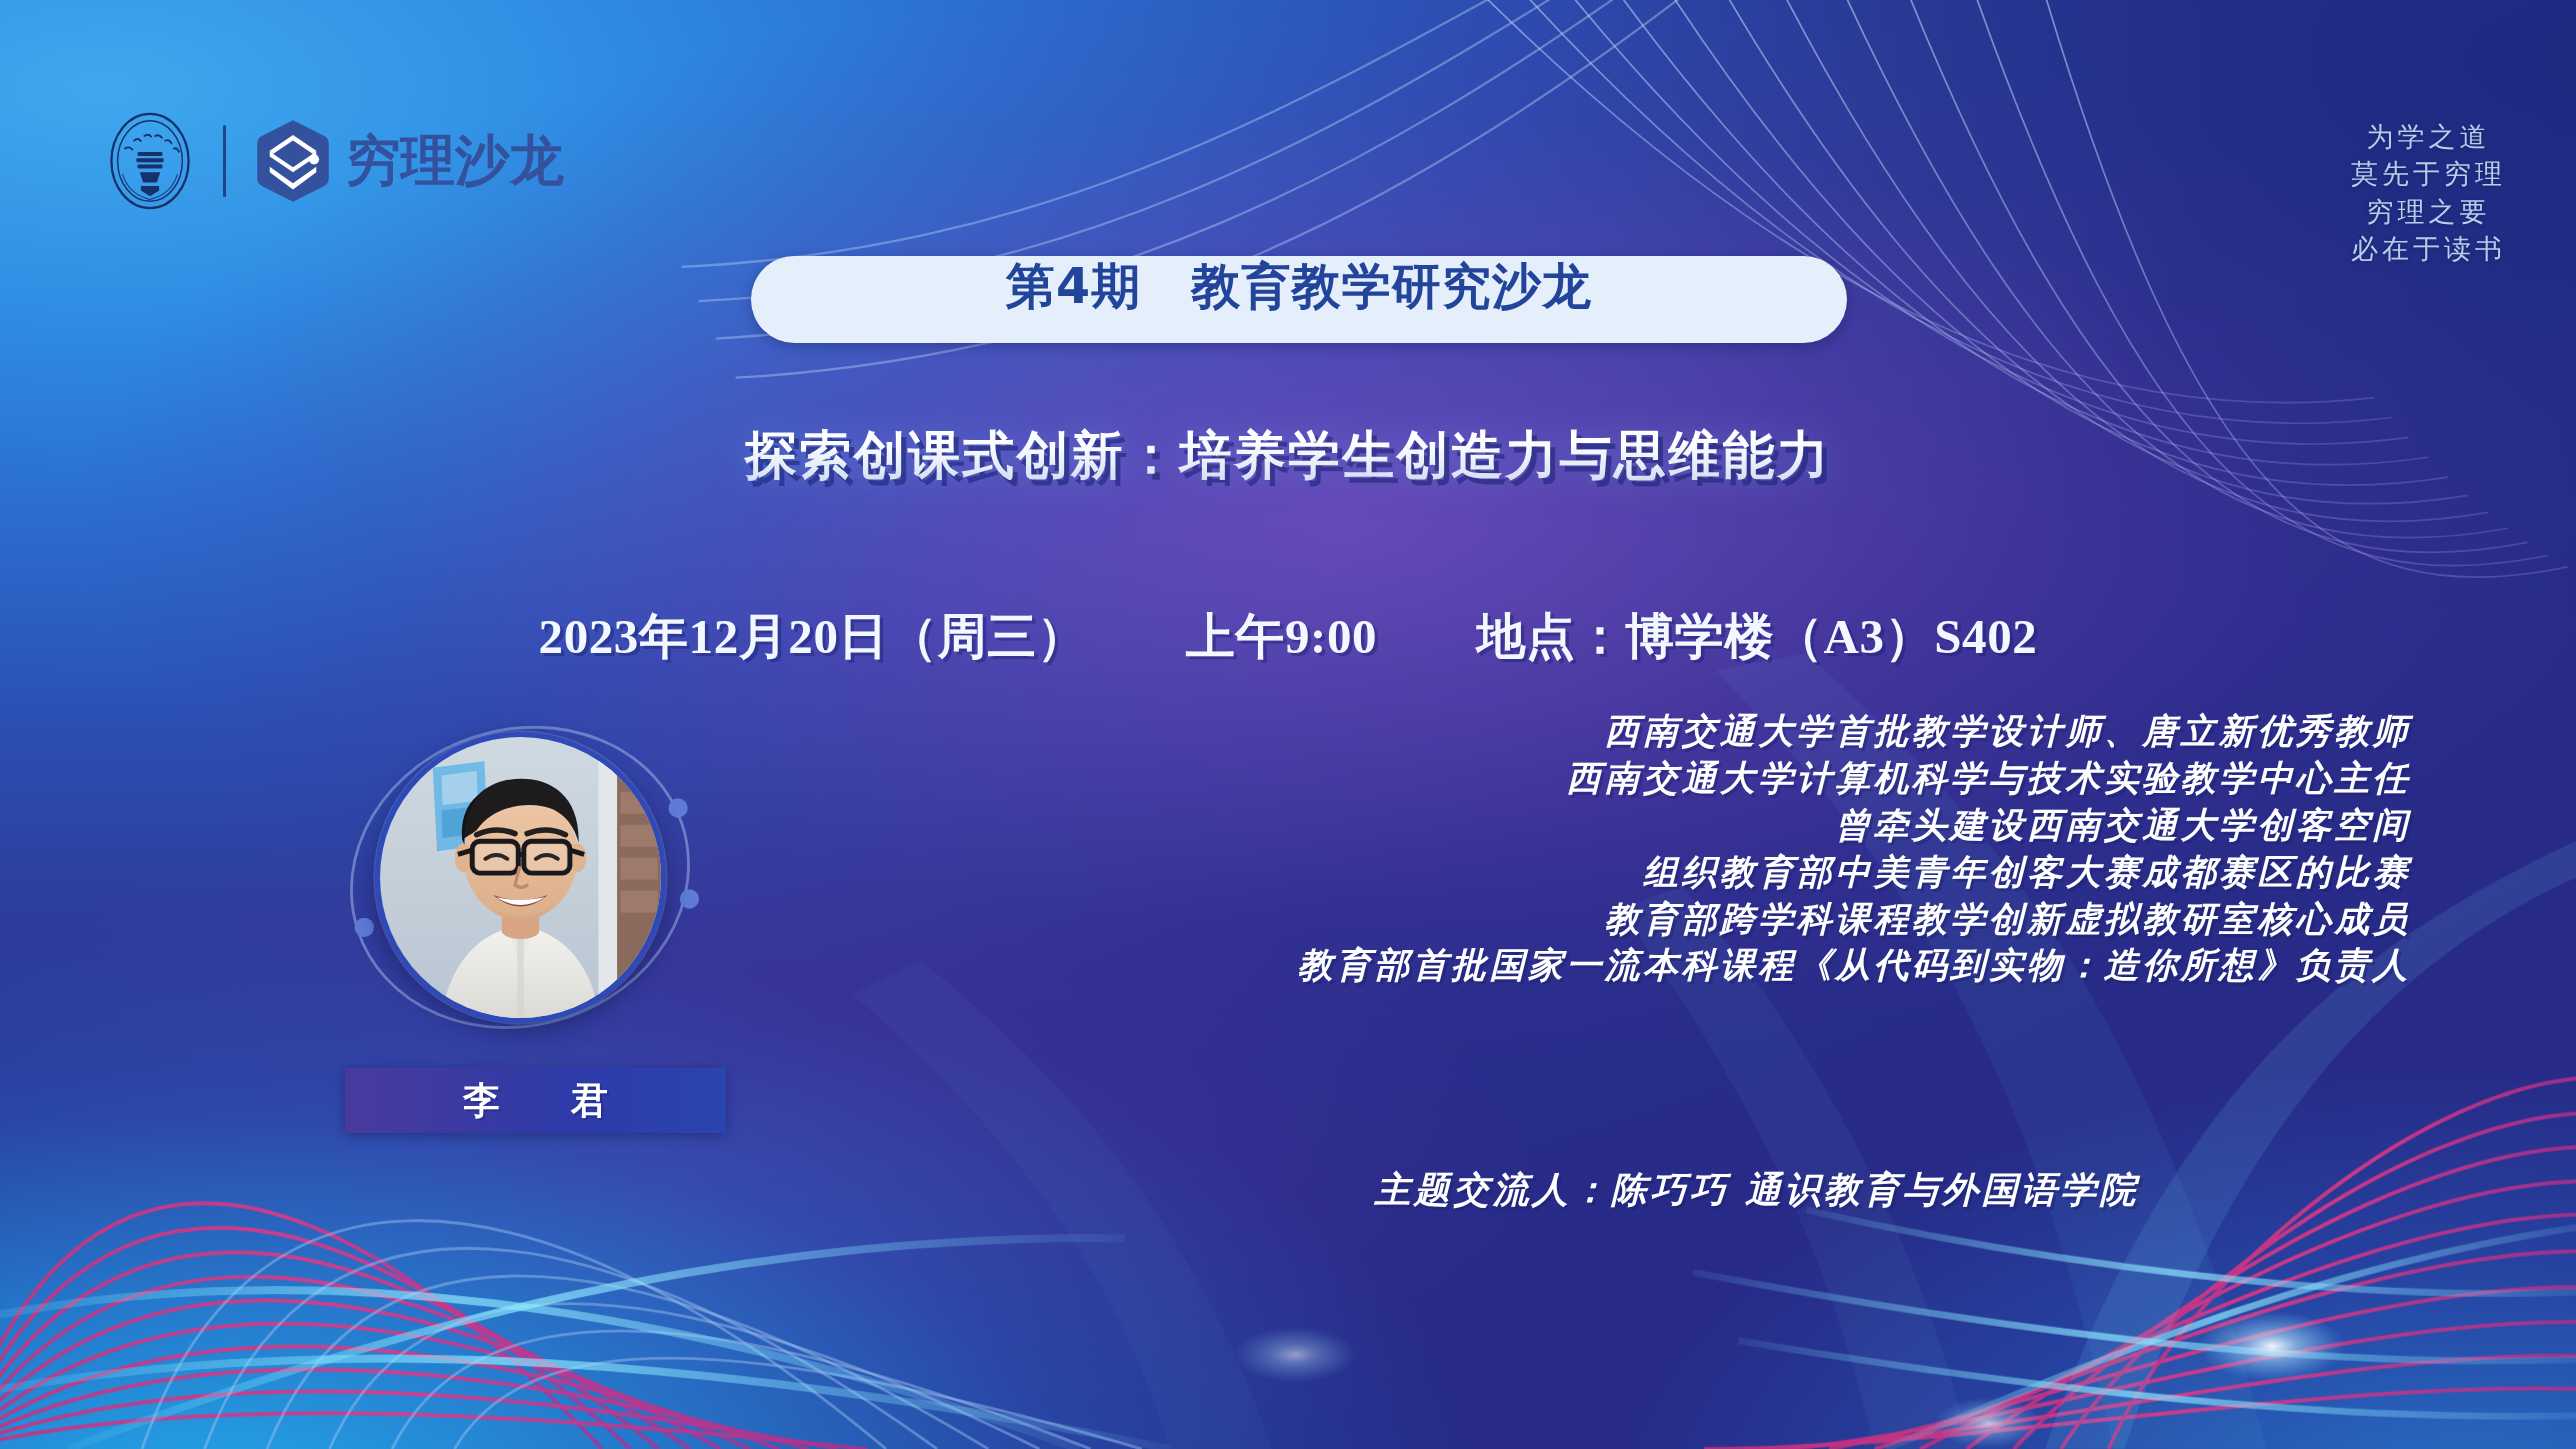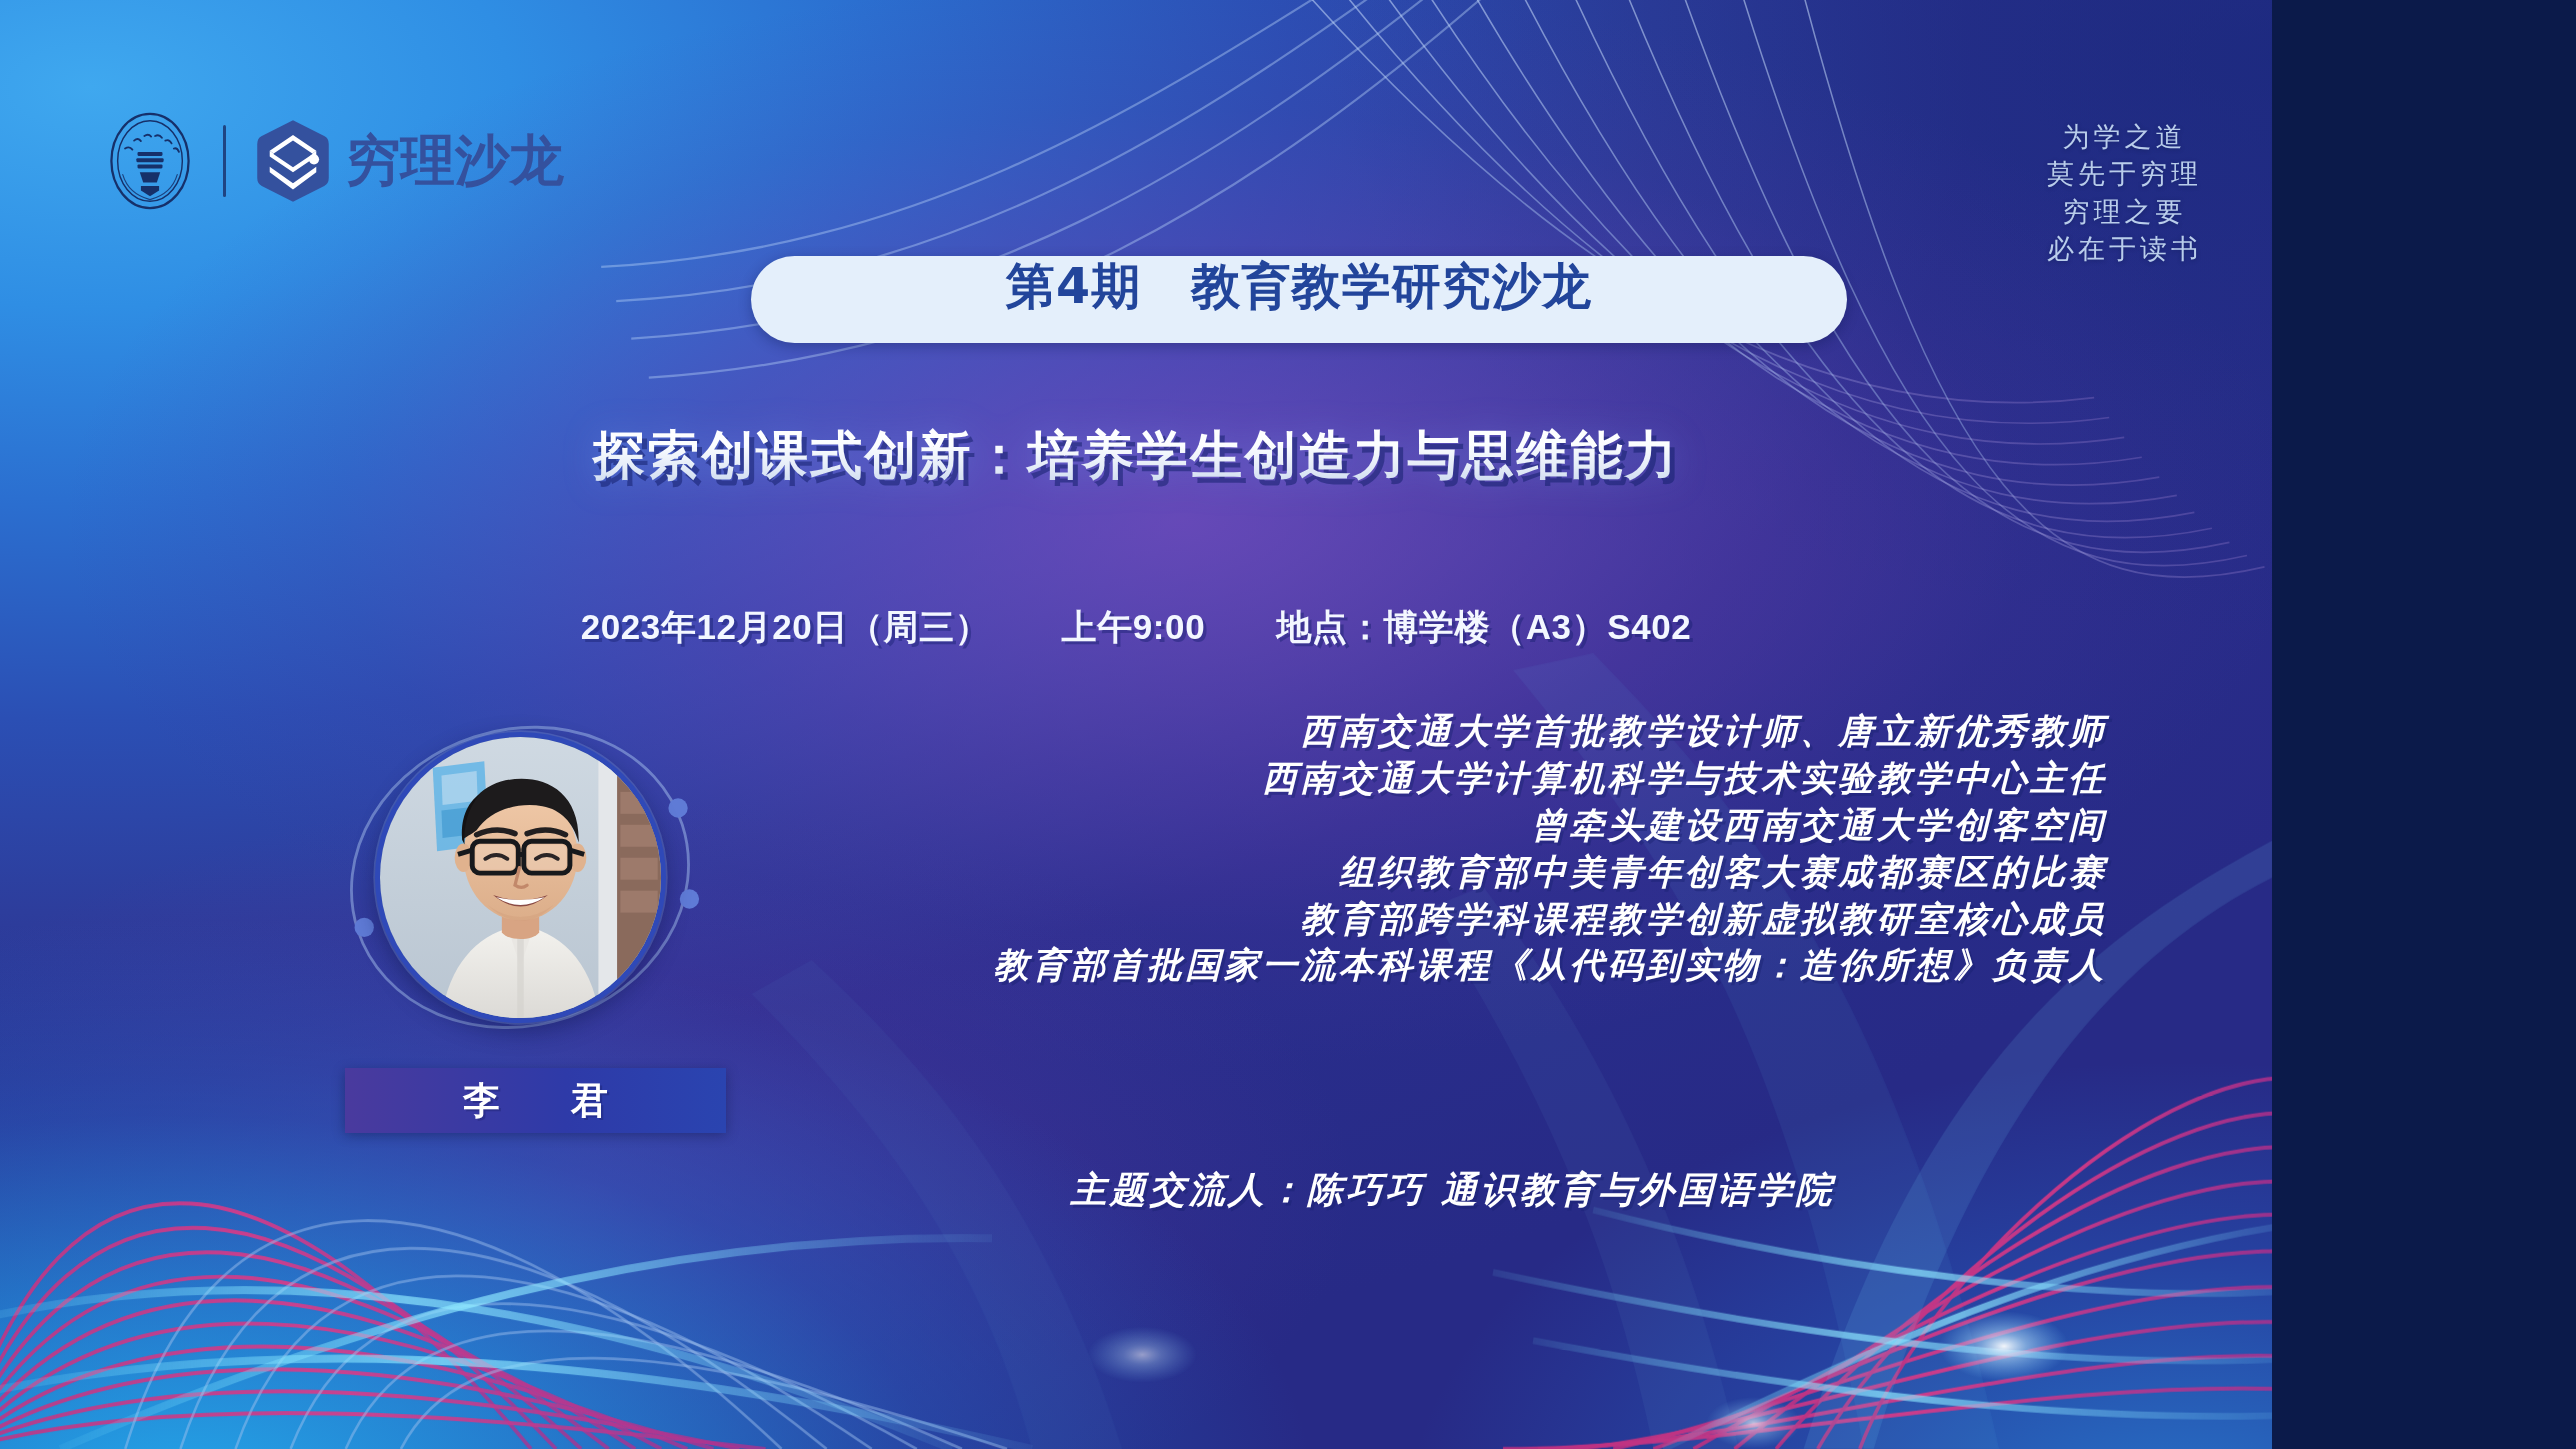--- a/index.html
+++ b/index.html
@@ -2,21 +2,21 @@
 <html lang="zh" style="font-size:9px"><head>
 <meta charset="utf-8">
 <title>穷理沙龙海报</title>
 <style>
   html,body{margin:0;padding:0;background:#0b1a4a;}
   *{box-sizing:border-box;}
   body{font-family:"Liberation Sans","DejaVu Sans",sans-serif;}
 
   #poster{
     position:relative;
-    width:2272px;height:1449px;
+    width:2576px;height:1449px;
     overflow:hidden;
     background:#c2410c;
   }
 
   
   .bg{position:absolute;inset:0;pointer-events:none;}
 
   .bg-base{
     background:
       radial-gradient(115% 95% at 4% 6%, #3fa8ef 0%, #2f8ee4 16%, #2b6fd0 30%, #2b4fb4 46%, #2d3d9c 60%, #2a2f8e 72%, #272a86 100%);
@@ -98,25 +98,25 @@
     -webkit-background-clip:text;background-clip:text;
     color:transparent;-webkit-text-fill-color:transparent;
     filter:drop-shadow(5.7px 6.8px 0 rgba(22,32,110,.55)) drop-shadow(0 0 16px rgba(120,170,255,.25));
   }
 
   
   .meta{
     position:absolute;left:0;right:0;top:604px;
     text-align:center;
     color:#f3f7ff;
-    font-size:35px;
+    font-size:49px;
     font-weight:600;
     letter-spacing:0.6px;
     white-space:pre;
-    font-family:Liberation Sans, sans-serif;
+    font-family:Liberation Serif, serif;
     text-shadow:3.4px 3.4px 0 rgba(22,32,110,.42);
   }
 
   
   .speaker{position:absolute;left:321px;top:700px;width:398px;height:471px;}
   .orbit{position:absolute;left:0;top:0;width:398px;height:398px;}
   .portrait-ring{
     position:absolute;left:54px;top:32px;width:291px;height:291px;
     border-radius:50%;
     border:5.1px solid #2f49b8;

